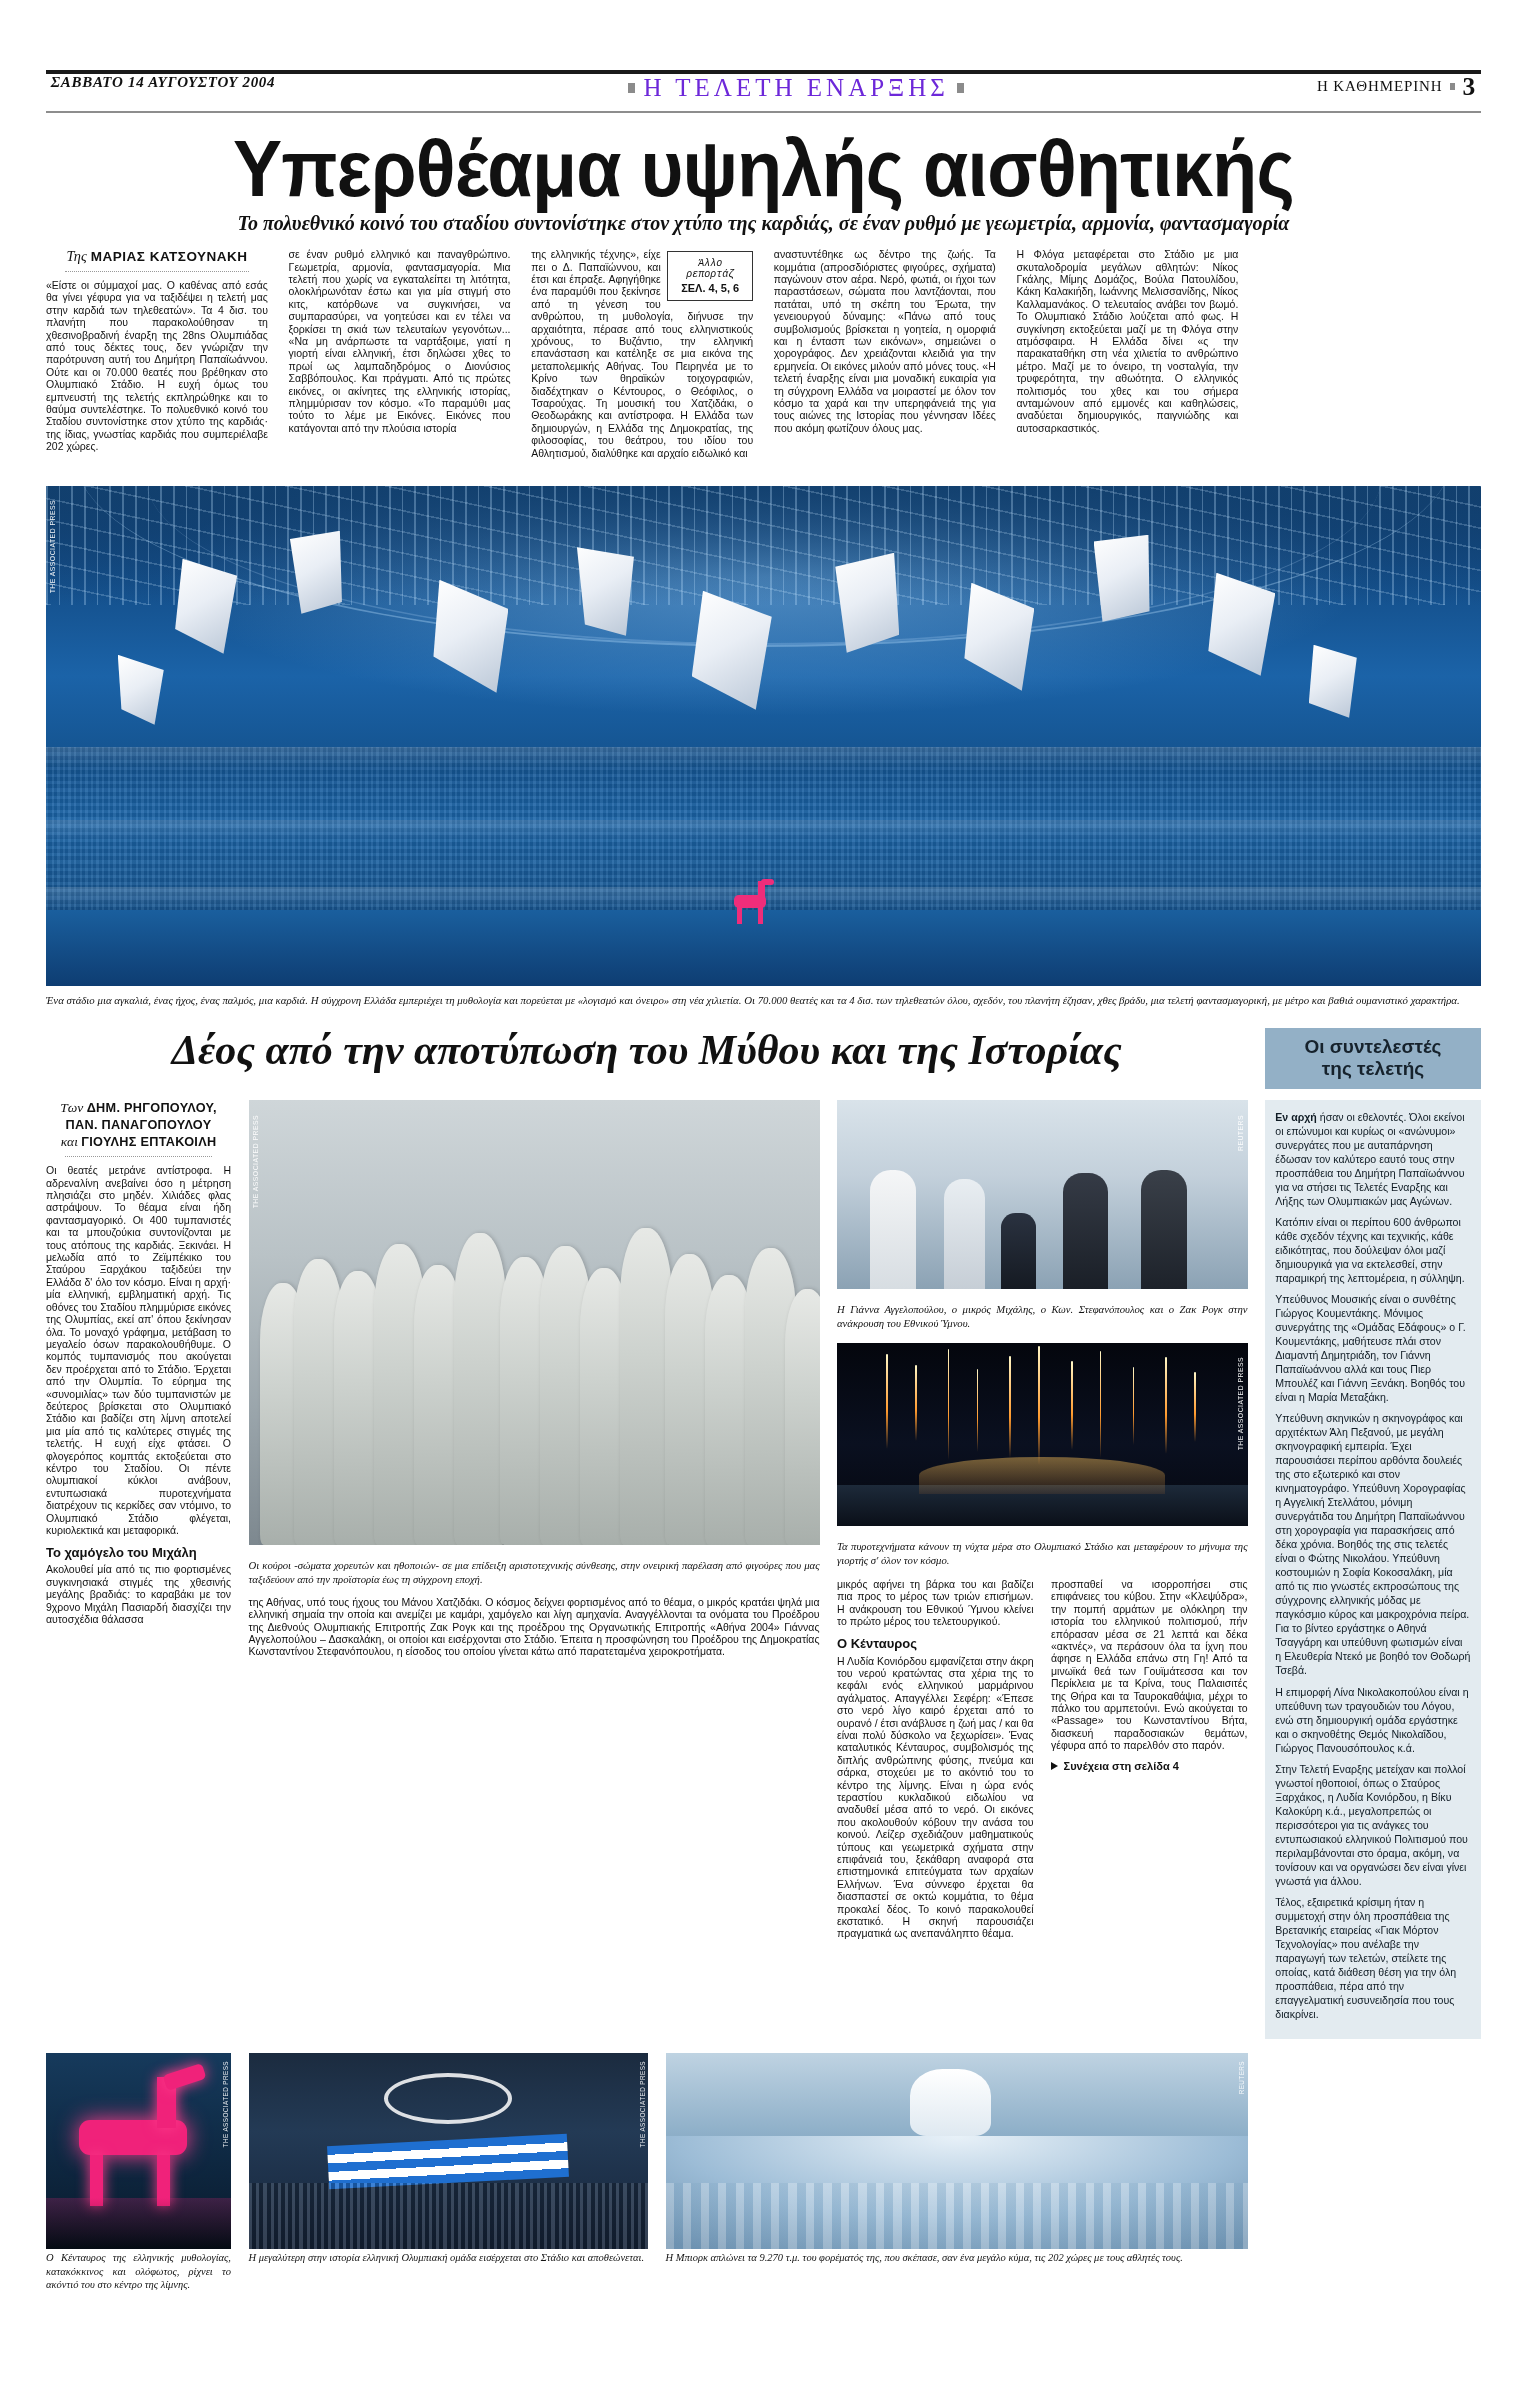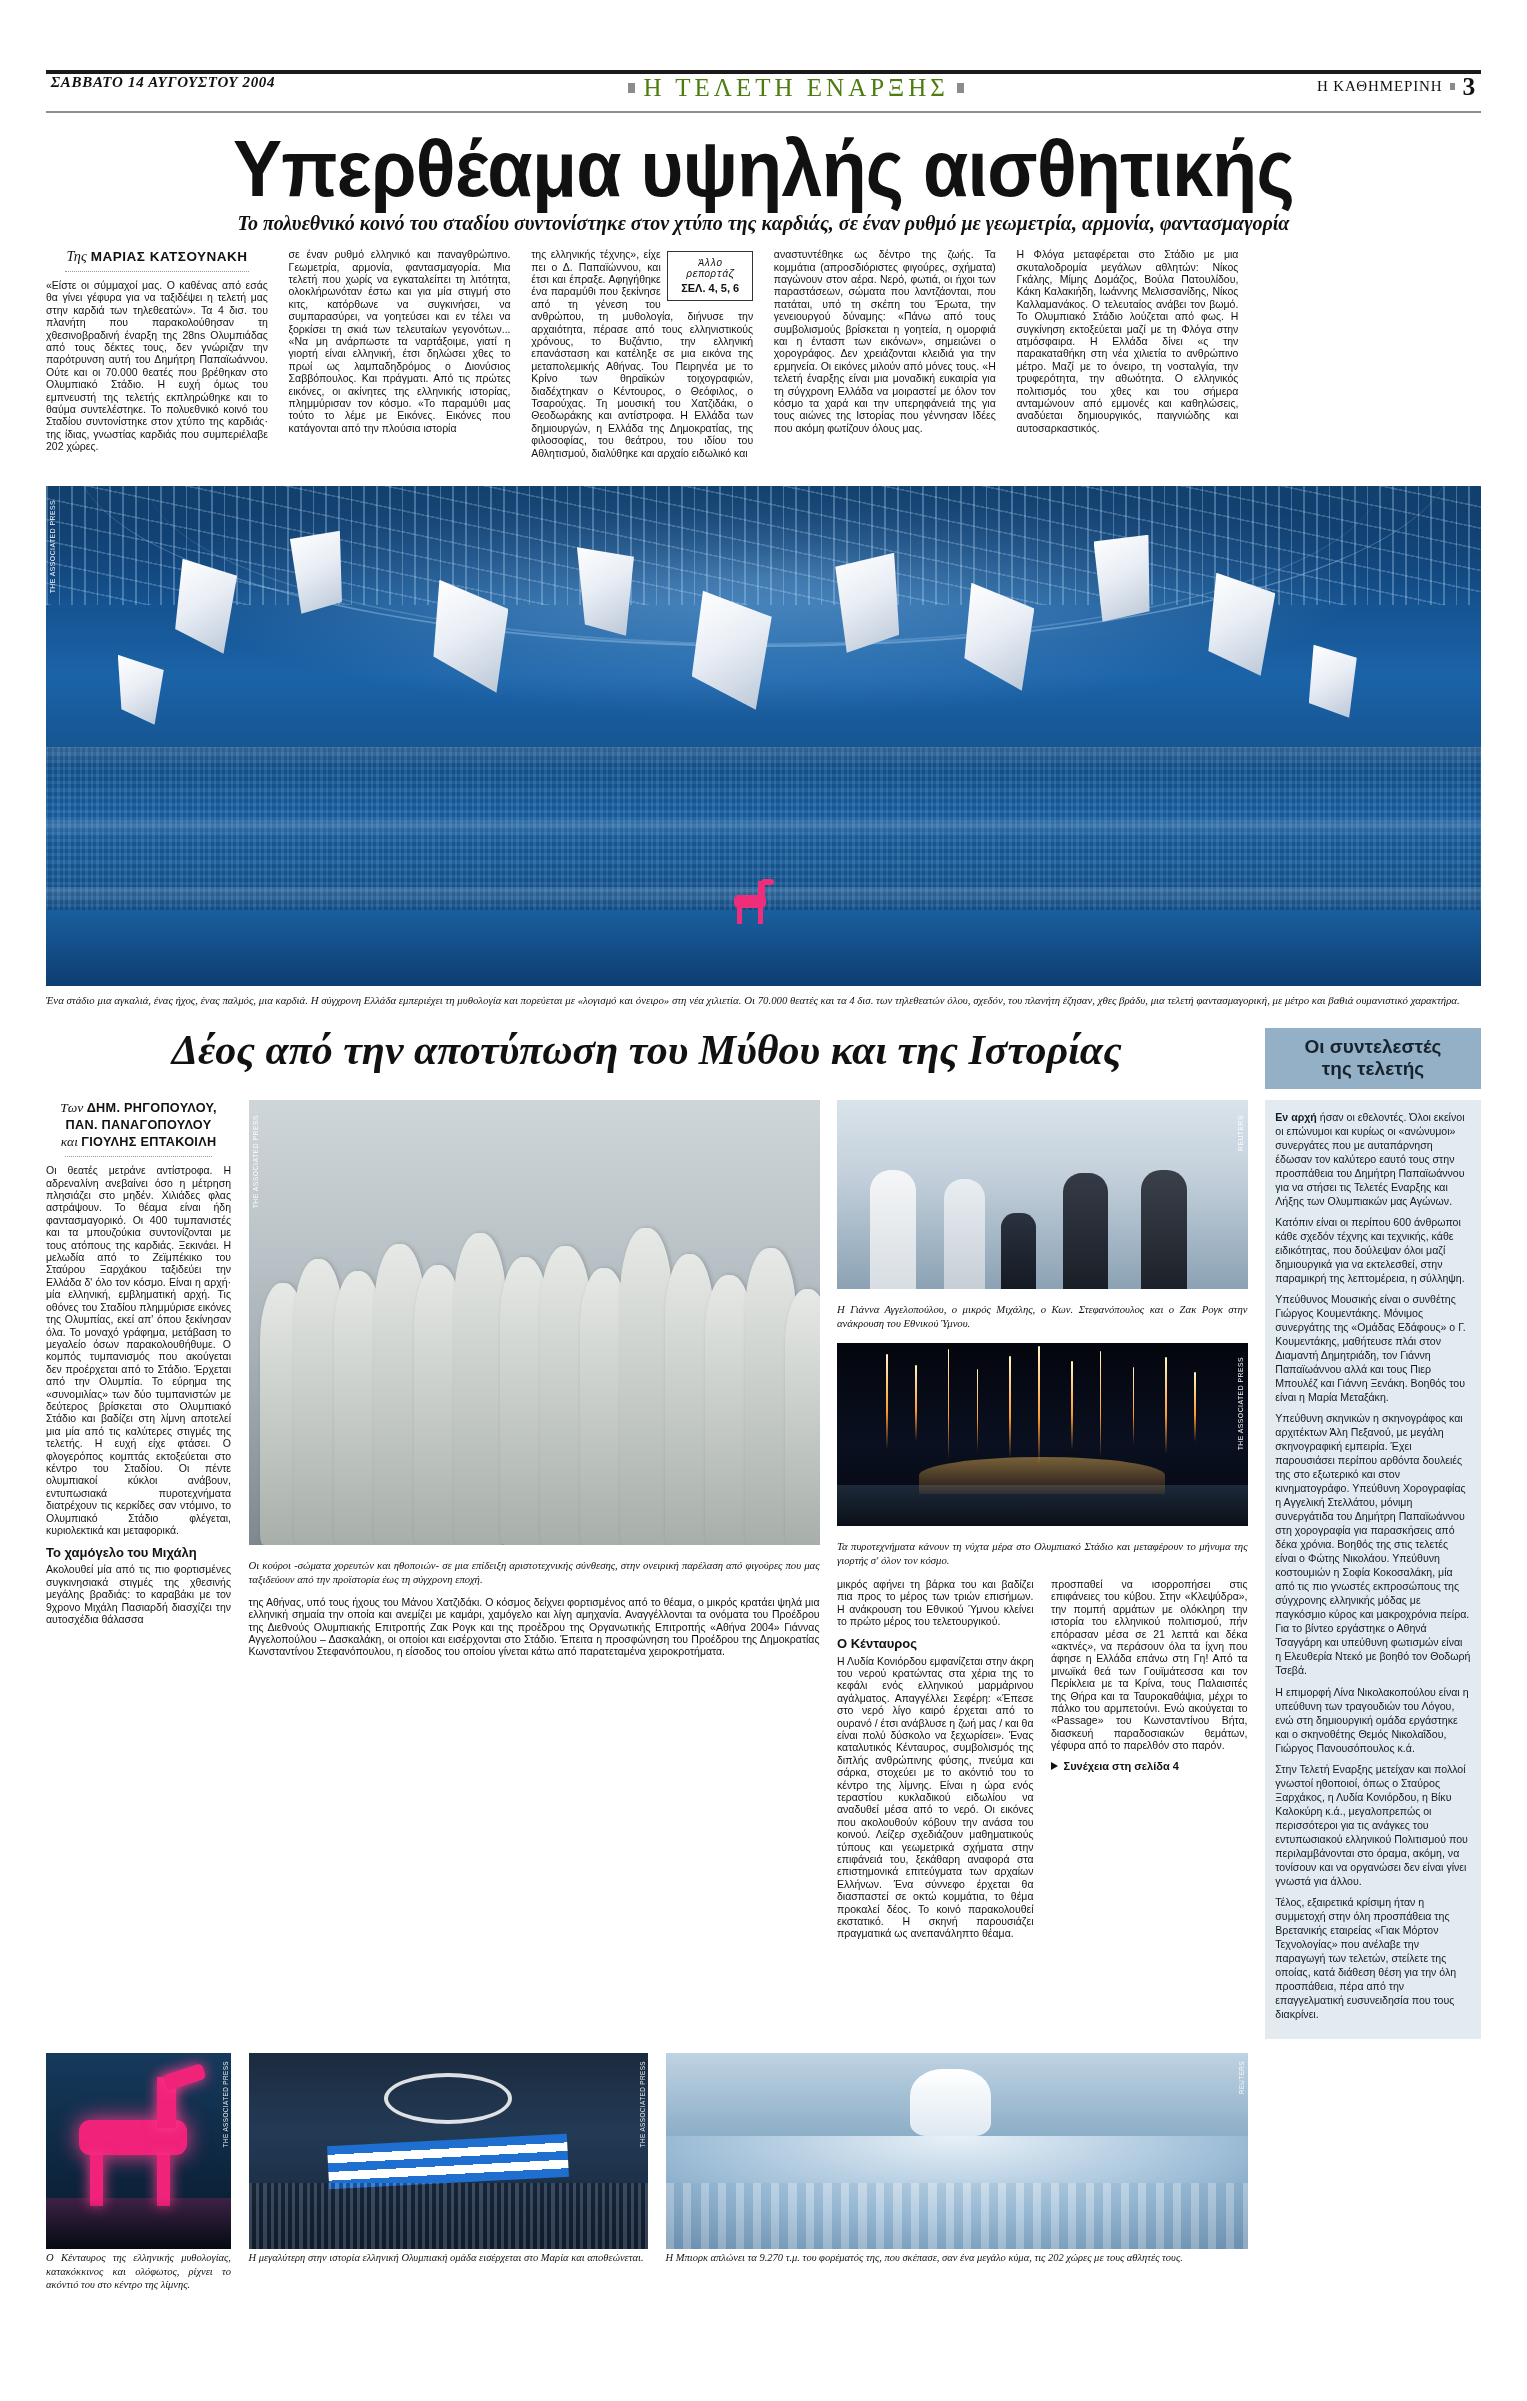--- a/index.html
+++ b/index.html
@@ -22,21 +22,21 @@
     display:flex; align-items:flex-start; justify-content:space-between;
     height:37px; padding:0 4.8px;
   }
   .md-date {
     font-family:"Liberation Serif", serif;
     font-style:italic; font-weight:700;
     font-size:15px; letter-spacing:0.7px; color:#111;
   }
   .md-center {
     font-family:"Liberation Serif", serif;
-    font-size:25px; letter-spacing:4px; color:#4d7c0f;
+    font-size:25px; letter-spacing:4px; color:#6d28d9;
     display:flex; align-items:center; gap:8px;
   }
   .md-center .sq { width:7.2px; height:9.5px; background:#8b8b8b; display:inline-block; }
   .md-right {
     display:flex; align-items:center; gap:7.2px;
     font-size:15px; letter-spacing:0.9px; color:#111;
   }
   .md-right .sq { width:5.6px; height:7.2px; background:#8b8b8b; display:inline-block; }
   .md-pageno { font-size:25.5px; font-weight:700; line-height:1; }
 
@@ -494,21 +494,21 @@
       <div class="cap2">Ο Κένταυρος της ελληνικής μυθολογίας, κατακόκκινος και ολόφωτος, ρίχνει το ακόντιό του στο κέντρο της λίμνης.</div>
     </div>
 
     <div style="grid-column:span 2">
       <div class="photo ph-parade">
         <div style="position:absolute;left:34%;top:10%;width:32%;height:26%;border:4.8px solid rgba(255,255,255,.85);border-radius:50%;"></div>
         <div style="position:absolute;left:20%;top:44%;width:60%;height:22%;background:linear-gradient(180deg,#1f6fd0 0 20%,#fff 20% 40%,#1f6fd0 40% 60%,#fff 60% 80%,#1f6fd0 80% 100%);transform:rotate(-3deg);"></div>
         <div style="position:absolute;left:0;right:0;bottom:0;height:34%;background:repeating-linear-gradient(90deg,rgba(255,255,255,.13) 0 3.2px,rgba(0,0,0,.25) 3.2px 7.2px);"></div>
         <div class="ph-credit">THE ASSOCIATED PRESS</div>
       </div>
-      <div class="cap2">Η μεγαλύτερη στην ιστορία ελληνική Ολυμπιακή ομάδα εισέρχεται στο Μαρία και αποθεώνεται.</div>
+      <div class="cap2">Η μεγαλύτερη στην ιστορία ελληνική Ολυμπιακή ομάδα εισέρχεται στο Στάδιο και αποθεώνεται.</div>
     </div>
 
     <div style="grid-column:span 2">
       <div class="photo ph-bjork">
         <div style="position:absolute;left:42%;top:8%;width:14%;height:34%;background:linear-gradient(180deg,#ffffff,#dfe9f1);border-radius:40% 40% 20% 20%;"></div>
         <div style="position:absolute;left:0;right:0;bottom:0;height:58%;background:radial-gradient(ellipse 80% 120% at 50% 0,#e8f1f8,#9cbcd6 60%,#6b8fae 100%);"></div>
         <div style="position:absolute;left:0;right:0;bottom:0;height:34%;background:repeating-linear-gradient(90deg,rgba(255,255,255,.25) 0 8px,rgba(120,160,190,.2) 8px 17.5px);"></div>
         <div class="ph-credit">REUTERS</div>
       </div>
       <div class="cap2">Η Μπιορκ απλώνει τα 9.270 τ.μ. του φορέματός της, που σκέπασε, σαν ένα μεγάλο κύμα, τις 202 χώρες με τους αθλητές τους.</div>

